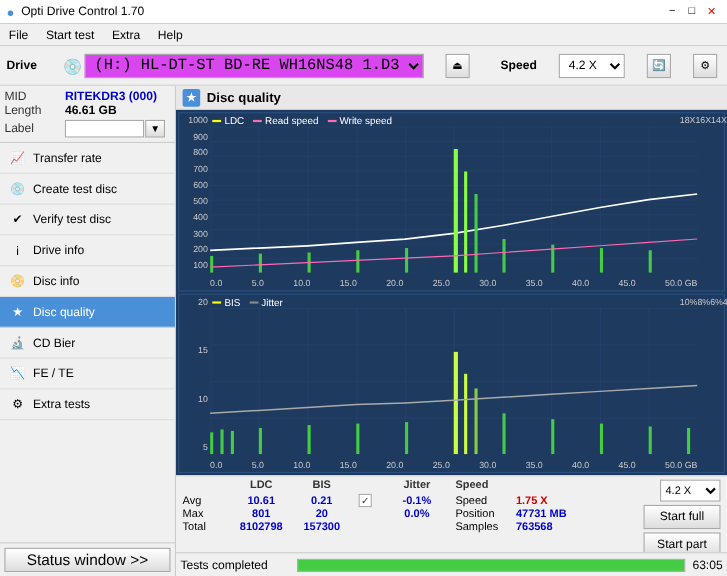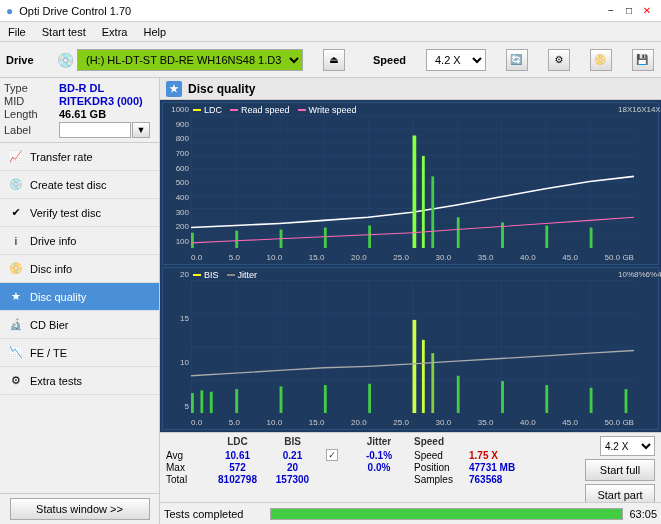--- a/index.html
+++ b/index.html
@@ -47,25 +47,26 @@
       height: 36px;
       display: flex;
       align-items: center;
       padding: 0 6px;
       gap: 20px;
       border-bottom: 1px solid #ccc;
     }
     .toolbar-label { font-size: 11px; font-weight: bold; margin-right: 4px; }
     .drive-select {
       height: 22px;
-      font-size: 11px;
+      font-size: 14px;
       padding: 0 4px;
       border: 1px solid #aaa;
-      background: #84cc16;
+      background: #d946ef;
       min-width: 200px;
+      font-family: Liberation Mono, monospace;
     }
     .toolbar-btn {
       height: 22px;
       min-width: 22px;
       border: 1px solid #aaa;
       background: linear-gradient(to bottom, #fff, #ddd);
       cursor: pointer;
       display: flex; align-items: center; justify-content: center;
       font-size: 10px;
     }
@@ -161,26 +162,26 @@
     
     #status-btn {
       margin-top: auto;
       border-top: 1px solid #ccc;
       padding: 4px;
       display: flex;
       align-items: center;
       justify-content: center;
     }
     .status-window-btn {
-      width: 140px;
+      width: 151px;
       height: 22px;
       border: 1px solid #aaa;
       background: linear-gradient(to bottom, #fff, #ddd);
       cursor: pointer;
-      font-size: 11px;
+      font-size: 14px;
     }
     
     #content {
       flex: 1;
       display: flex;
       flex-direction: column;
       background: #f0f0f0;
     }
     
     #dq-header {
@@ -384,24 +385,20 @@
   <button class="toolbar-btn">📀</button>
   <button class="toolbar-btn">💾</button>
 </div>
 
 <div id="main">
 
   <div id="sidebar">
 
     <div id="disc-panel">
       <div class="disc-row">
-        <span class="disc-row-label">Type</span>
-        <span class="disc-row-value">BD-R DL</span>
-      </div>
-      <div class="disc-row">
         <span class="disc-row-label">MID</span>
         <span class="disc-row-value">RITEKDR3 (000)</span>
       </div>
       <div class="disc-row">
         <span class="disc-row-label">Length</span>
         <span class="disc-row-value black">46.61 GB</span>
       </div>
       <div class="label-input-row">
         <span class="disc-row-label">Label</span>
         <input class="label-input" type="text" style="">
@@ -627,21 +624,21 @@
             <span style="width:24px;text-align:center;">
               <span class="jitter-check">✓</span>
             </span>
             <span style="width:70px;text-align:center;color:#0000cc;font-weight:bold;">-0.1%</span>
             <span style="width:55px;">Speed</span>
             <span style="color:#cc0000;font-weight:bold;">1.75 X</span>
           </div>
 
           <div style="display:flex;align-items:center;gap:0;font-size:10px;margin-bottom:1px;">
             <span style="width:44px;">Max</span>
-            <span style="width:55px;text-align:center;color:#0000cc;font-weight:bold;">572</span>
+            <span style="width:55px;text-align:center;color:#0000cc;font-weight:bold;">801</span>
             <span style="width:55px;text-align:center;color:#0000cc;font-weight:bold;">20</span>
             <span style="width:24px;"></span>
             <span style="width:70px;text-align:center;color:#0000cc;font-weight:bold;">0.0%</span>
             <span style="width:55px;">Position</span>
             <span style="color:#0000cc;font-weight:bold;">47731 MB</span>
           </div>
 
           <div style="display:flex;align-items:center;gap:0;font-size:10px;">
             <span style="width:44px;">Total</span>
             <span style="width:55px;text-align:center;color:#0000cc;font-weight:bold;">8102798</span>

